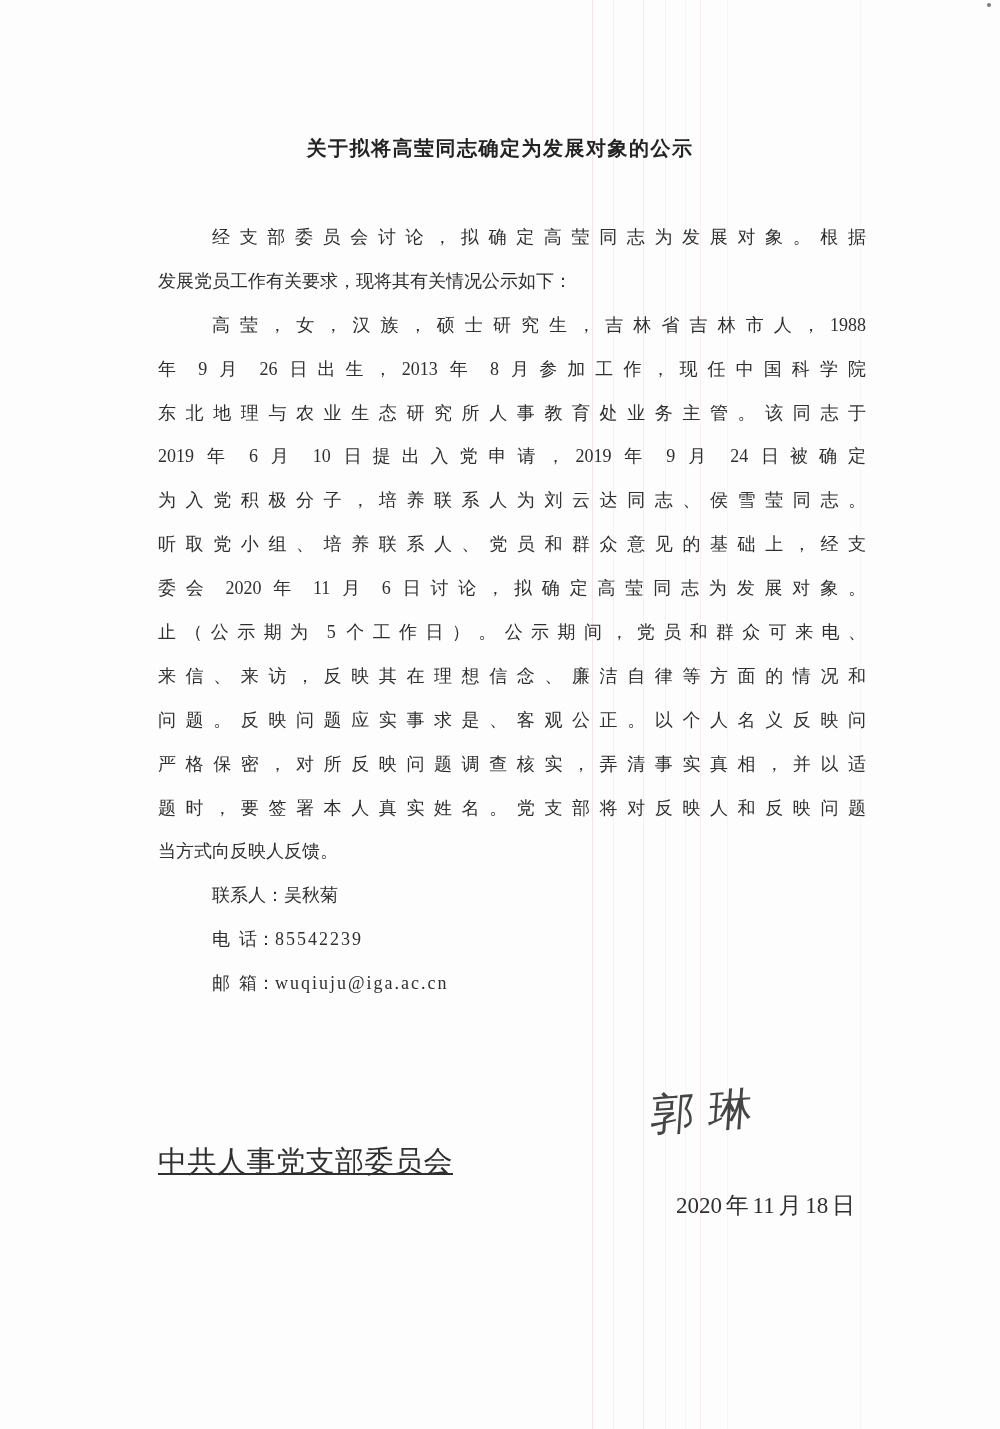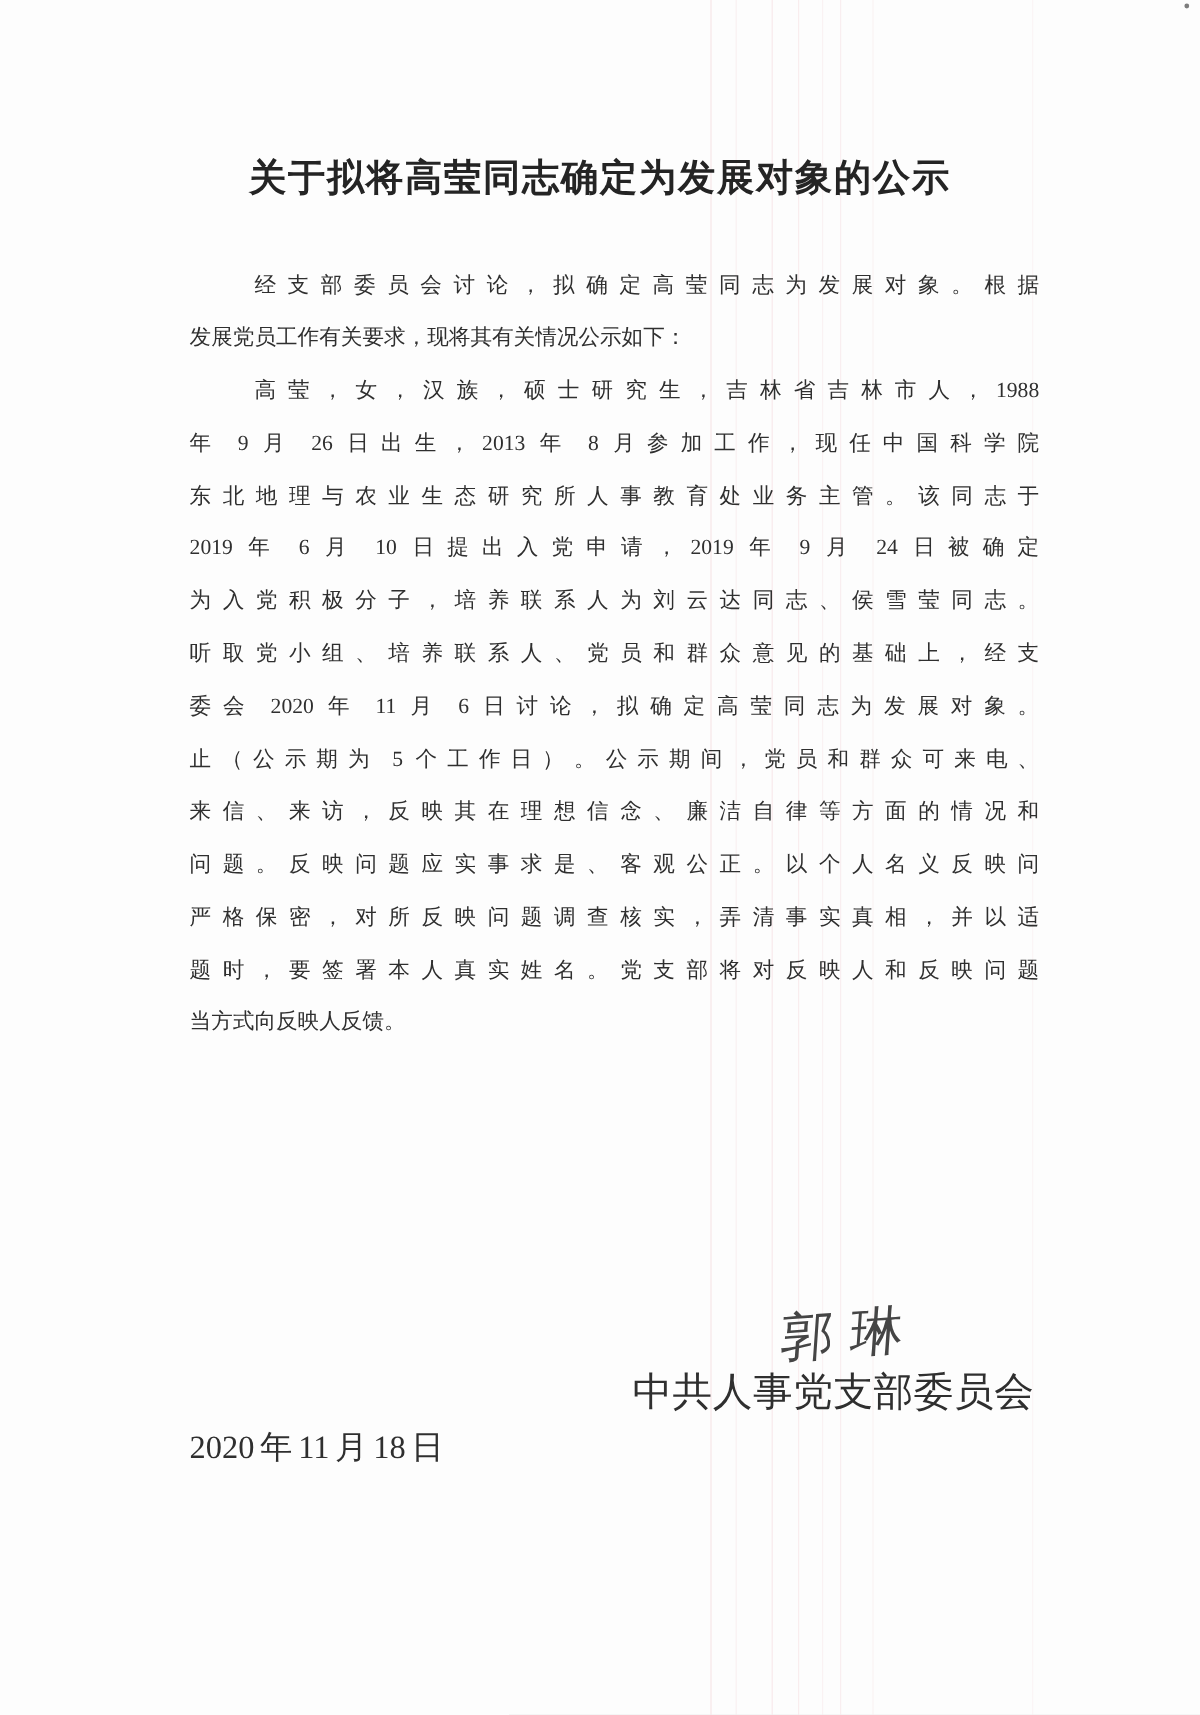--- a/index.html
+++ b/index.html
@@ -31,21 +31,21 @@
     border-radius: 50%;
     background: #7d7d7d;
   }
   .title {
     position: absolute;
     top: 128px;
     left: 0;
     width: 1000px;
     margin: 0;
     text-align: center;
-    font-size: 31px;
+    font-size: 20px;
     line-height: 40px;
     font-weight: 700;
     letter-spacing: 1.5px;
     color: #242424;
   }
   .content {
     position: absolute;
     left: 158px;
     top: 216px;
     width: 708px;
@@ -74,32 +74,33 @@
     color: #454545;
     transform: rotate(-4deg) skewX(-8deg);
     transform-origin: left top;
     font-weight: 400;
   }
   .sig-org {
     position: absolute;
     left: 158px;
     top: 1141px;
     width: 704px;
-    text-align: right;
-    font-size: 33px;
+    text-align: left;
+    font-size: 29px;
     line-height: 40px;
     letter-spacing: 0.5px;
+    text-decoration: underline;
   }
   .sig-date {
     position: absolute;
     left: 158px;
     top: 1186px;
     width: 697px;
-    text-align: left;
-    font-size: 27px;
+    text-align: right;
+    font-size: 23px;
     line-height: 40px;
     word-spacing: -2px;
   }
 </style>
 </head>
 <body>
 
 <div class="page">
 
   <div>
@@ -128,19 +129,24 @@
         <div class="line just">听取党小组、培养联系人、党员和群众意见的基础上，经支</div>
         <div class="line just">委会 2020 年 11 月 6 日讨论，拟确定高莹同志为发展对象。</div>
         <div class="line just">止（公示期为 5 个工作日）。公示期间，党员和群众可来电、</div>
         <div class="line just">来信、来访，反映其在理想信念、廉洁自律等方面的情况和</div>
         <div class="line just">问题。反映问题应实事求是、客观公正。以个人名义反映问</div>
         <div class="line just">严格保密，对所反映问题调查核实，弄清事实真相，并以适</div>
         <div class="line just">题时，要签署本人真实姓名。党支部将对反映人和反映问题</div>
         <div class="line">当方式向反映人反馈。</div>
       </div>
 
+    <div>
+      <div class="line indent"><span>联系人：</span><span>吴秋菊</span></div>
+      <div class="line indent"><span>电 话：</span><span class="latin">85542239</span></div>
+      <div class="line indent"><span>邮 箱：</span><span class="latin">wuqiuju@iga.ac.cn</span></div>
+    </div>
   </div>
 
   <div class="sig-hand">郭琳</div>
   <div class="sig-org">中共人事党支部委员会</div>
   <div class="sig-date">2020 年 11 月 18 日</div>
 
 </div>
 
 </body></html>

